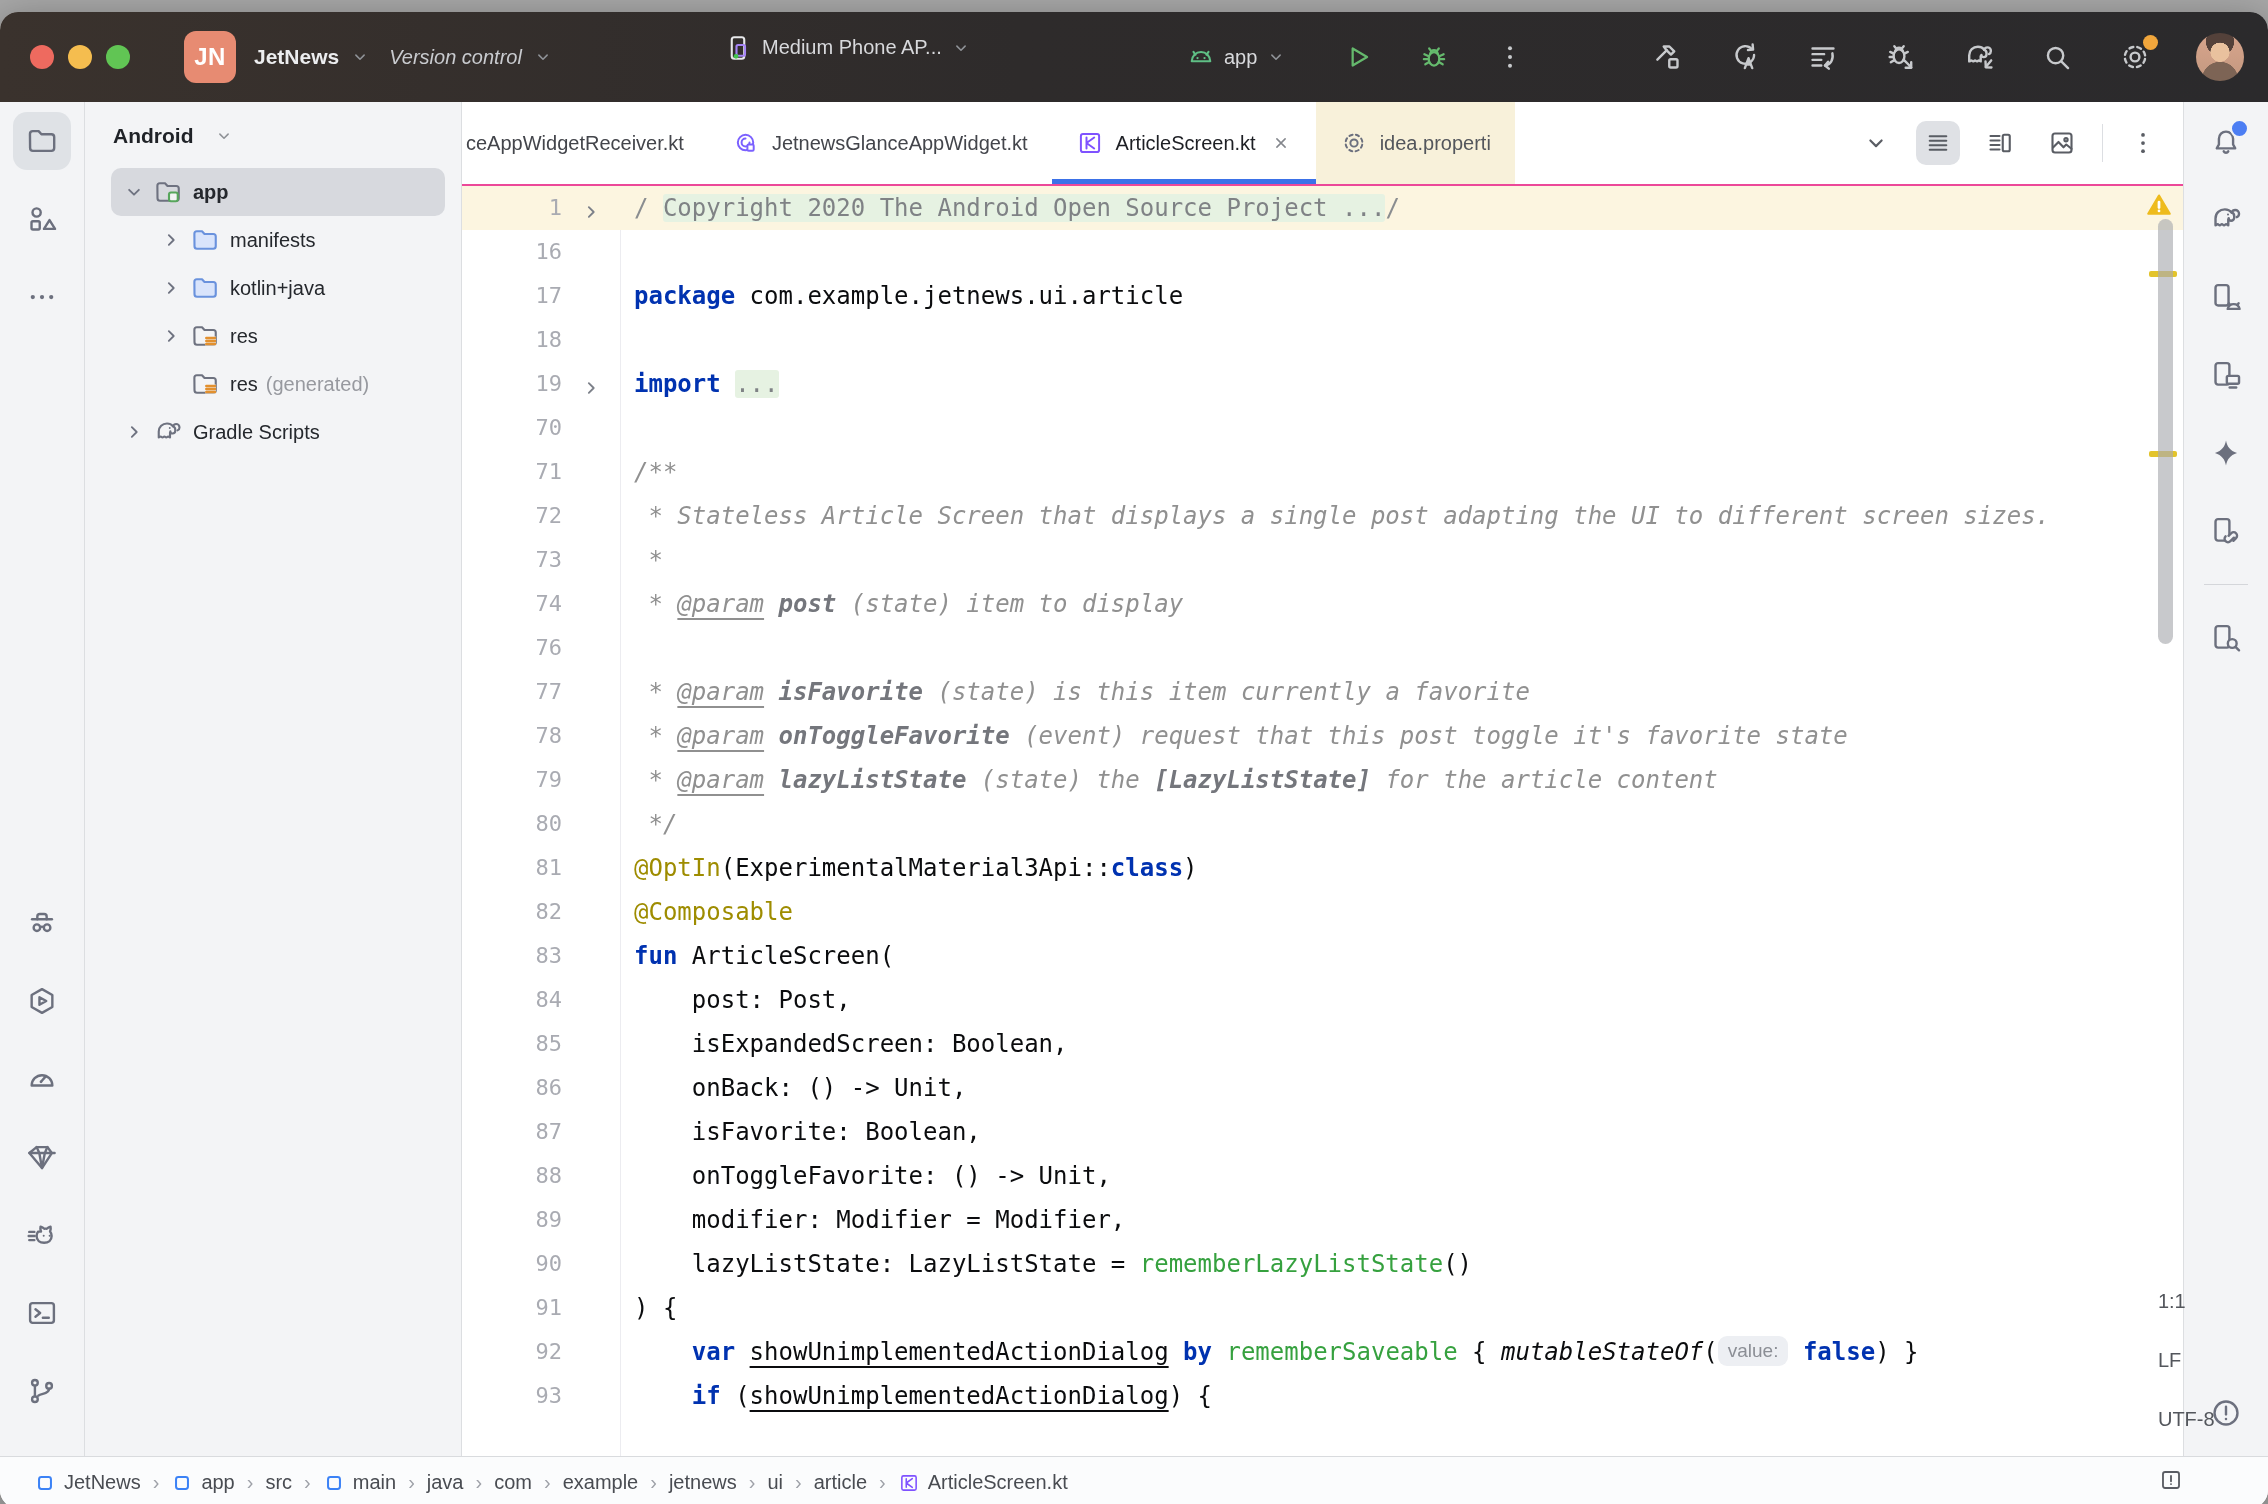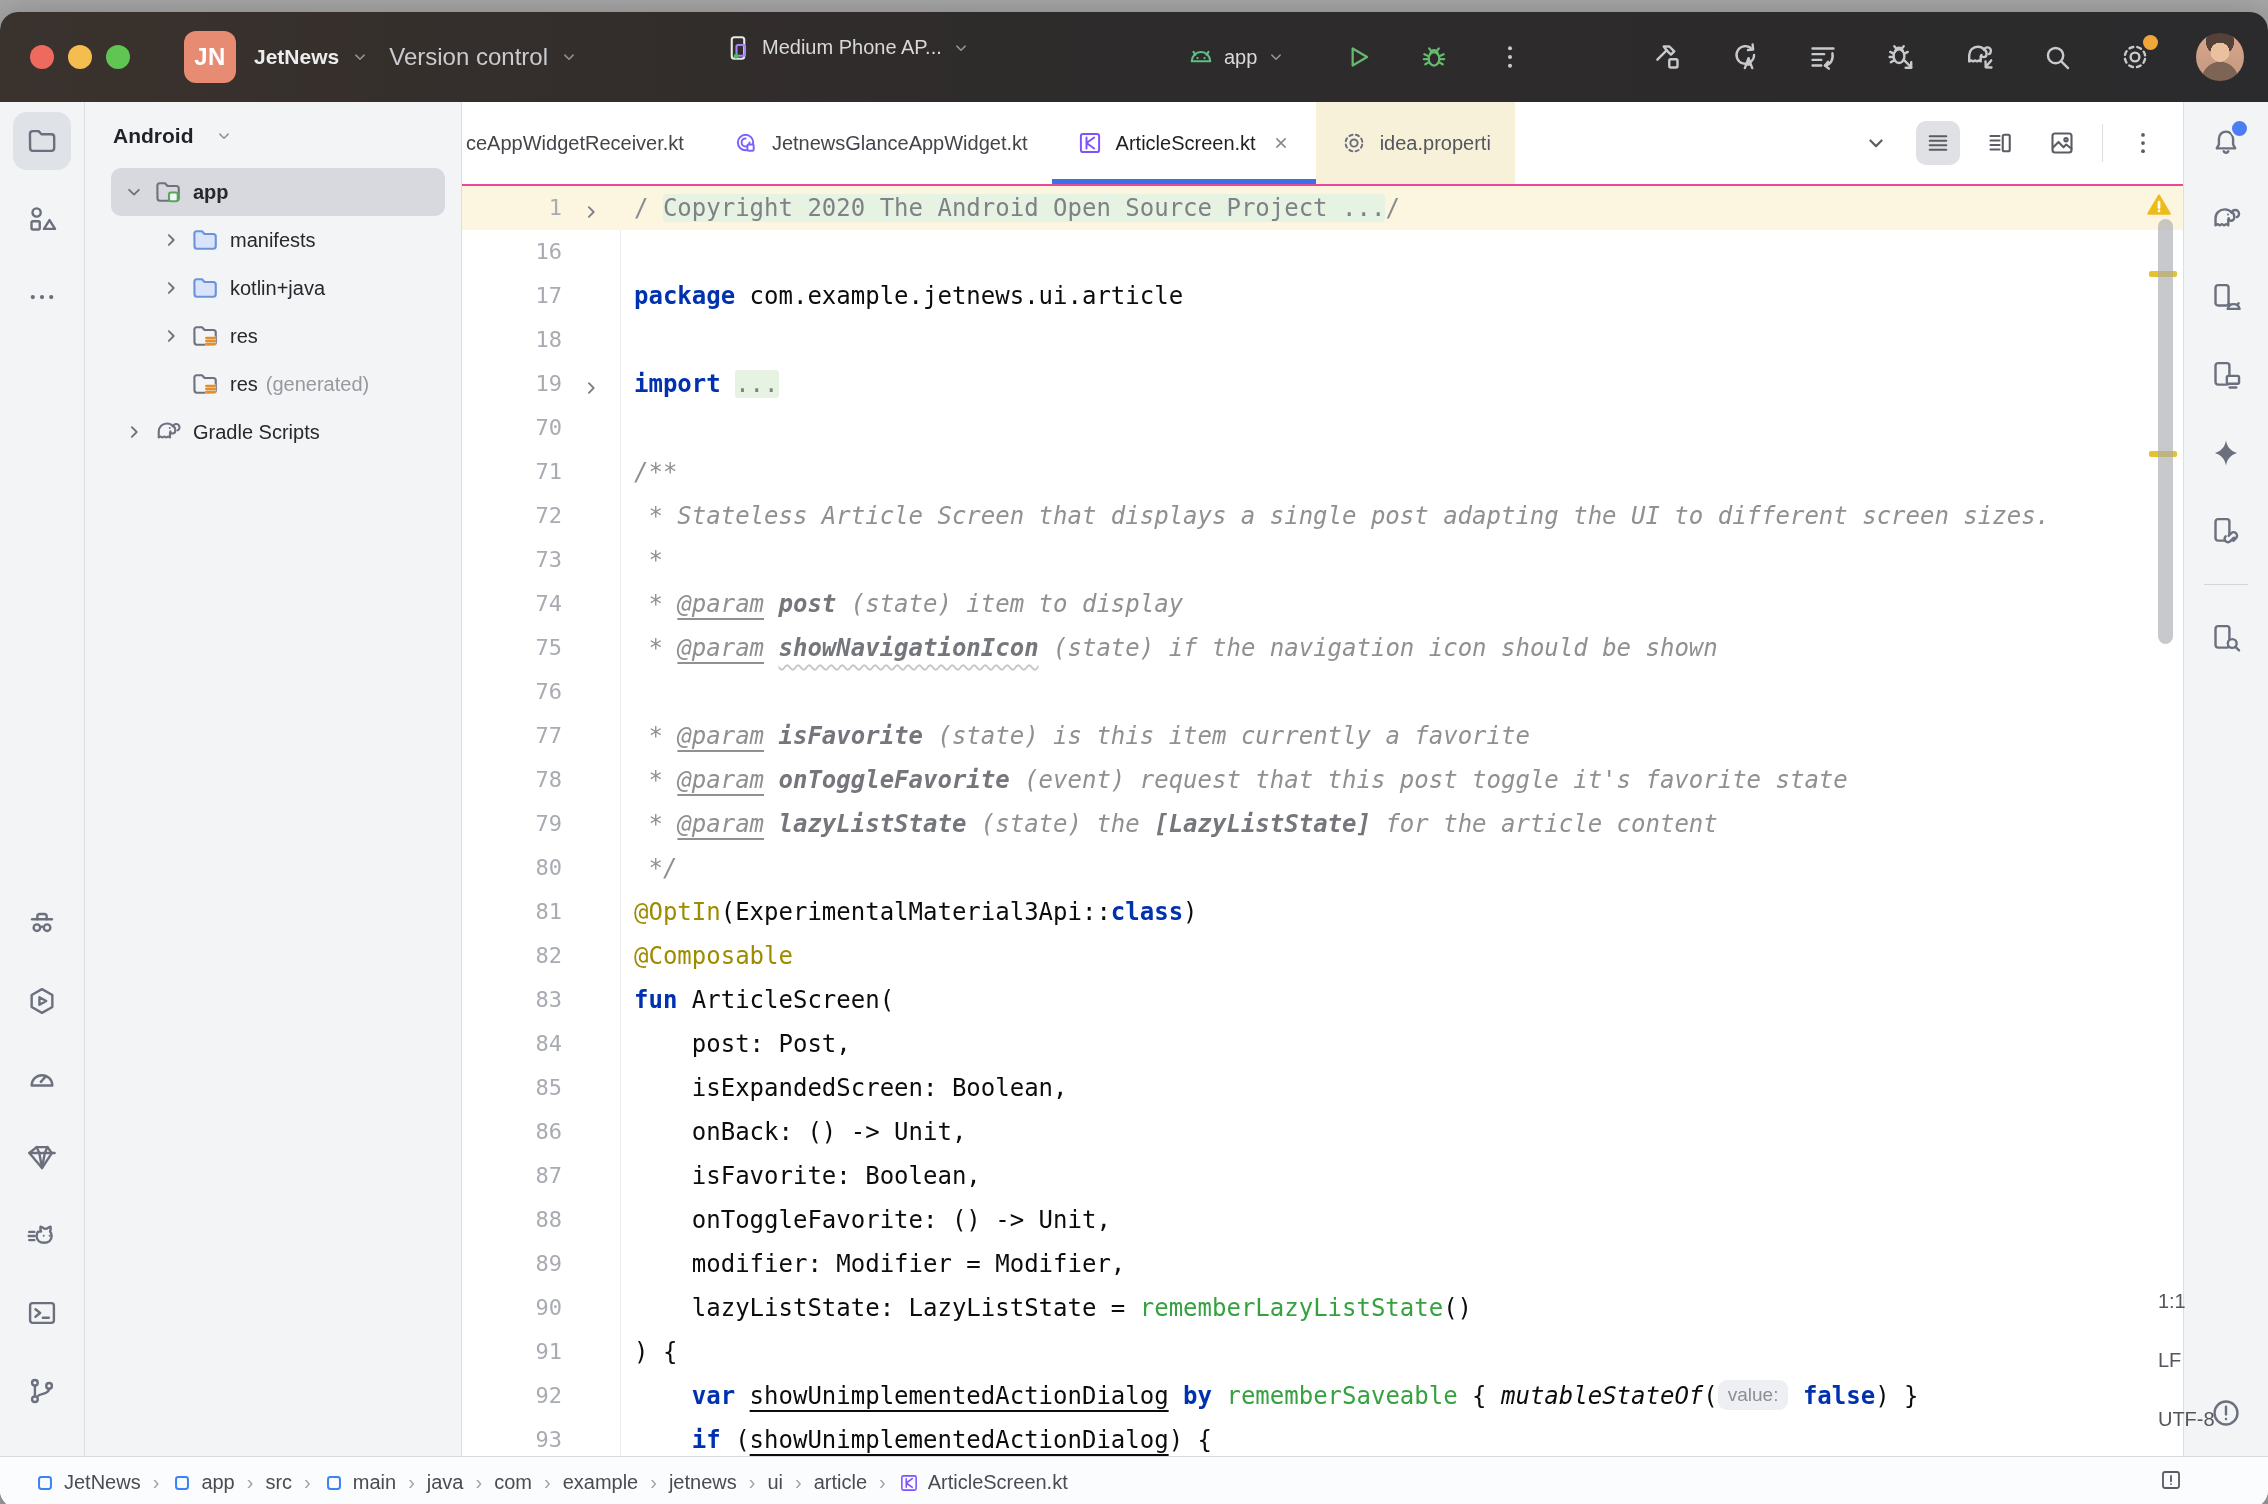--- a/index.html
+++ b/index.html
@@ -7,21 +7,21 @@
   .window{position:absolute;left:0;top:0;width:2268px;height:1496px;border-radius:18px;overflow:hidden;background:#ffffff;box-shadow:0 10px 40px rgba(0,0,0,.35);margin-top:12px;}
 
   
   .titlebar{height:90px;background:linear-gradient(90deg,#3a322d 0%,#2e2b2b 45%,#2b2a2c 100%);display:flex;align-items:center;color:#dfe0e3;position:relative;}
   .traffic{display:flex;gap:14px;margin-left:30px;}
   .tl{width:24px;height:24px;border-radius:50%;}
   .tl.red{background:#ee6a5f;} .tl.yellow{background:#f5bd4f;} .tl.green{background:#61c554;}
   .appbadge{margin-left:54px;width:52px;height:52px;border-radius:12px;background:#e78b72;color:#fff;font-weight:bold;font-size:24px;display:flex;align-items:center;justify-content:center;letter-spacing:.5px;}
   .tb-menu{display:flex;align-items:center;gap:10px;margin-left:18px;cursor:default;}
   .tb-menu .lbl{font-size:21px;font-weight:600;color:#ecedef;}
-  .tb-menu .lbl.secondary{font-weight:400;color:#c9cbcf;font-size:24px;}
+  .tb-menu .lbl.secondary{font-weight:400;color:#c9cbcf;font-size:20px;font-style:italic;}
   .ic{display:inline-flex;align-items:center;justify-content:center;}
   .ic svg{width:100%;height:100%;}
   .ic22{width:22px;height:22px;} .ic30{width:30px;height:30px;} .ic34{width:34px;height:34px;}
   .dim{color:#8f9297;}
   .tb-center{position:absolute;left:724px;top:0;height:71px;display:flex;align-items:center;gap:8px;text-align:center;}
   .tb-center .lbl{font-size:20px;color:#d8d9dc;}
   .tb-run{position:absolute;left:1186px;top:0;height:90px;display:flex;align-items:center;gap:8px;}
   .tb-run .lbl{font-size:20px;color:#d8d9dc;}
   .tb-actions{position:absolute;left:1336px;top:0;height:90px;display:flex;align-items:center;gap:32px;}
   .tb-right{position:absolute;right:24px;top:0;height:90px;display:flex;align-items:center;gap:44px;color:#c7c9cc;}
@@ -578,24 +578,20 @@
           </div>
           <div class="crow">
             <span class="ln">73</span>
             <span class="cd"><span class="sg-doc"> *</span></span>
           </div>
           <div class="crow">
             <span class="ln">74</span>
             <span class="cd"><span class="sg-doc"> * </span><span class="sg-tag">@param</span><span class="sg-doc"> </span><span class="sg-db">post</span><span class="sg-doc"> (state) item to display</span></span>
           </div>
           <div class="crow">
-            <span class="ln">75</span>
-            <span class="cd"><span class="sg-doc"> * </span><span class="sg-tag">@param</span><span class="sg-doc"> </span><span class="sg-dbw">showNavigationIcon</span><span class="sg-doc"> (state) if the navigation icon should be shown</span></span>
-          </div>
-          <div class="crow">
             <span class="ln">76</span>
           </div>
           <div class="crow">
             <span class="ln">77</span>
             <span class="cd"><span class="sg-doc"> * </span><span class="sg-tag">@param</span><span class="sg-doc"> </span><span class="sg-db">isFavorite</span><span class="sg-doc"> (state) is this item currently a favorite</span></span>
           </div>
           <div class="crow">
             <span class="ln">78</span>
             <span class="cd"><span class="sg-doc"> * </span><span class="sg-tag">@param</span><span class="sg-doc"> </span><span class="sg-db">onToggleFavorite</span><span class="sg-doc"> (event) request that this post toggle it's favorite state</span></span>
           </div>

